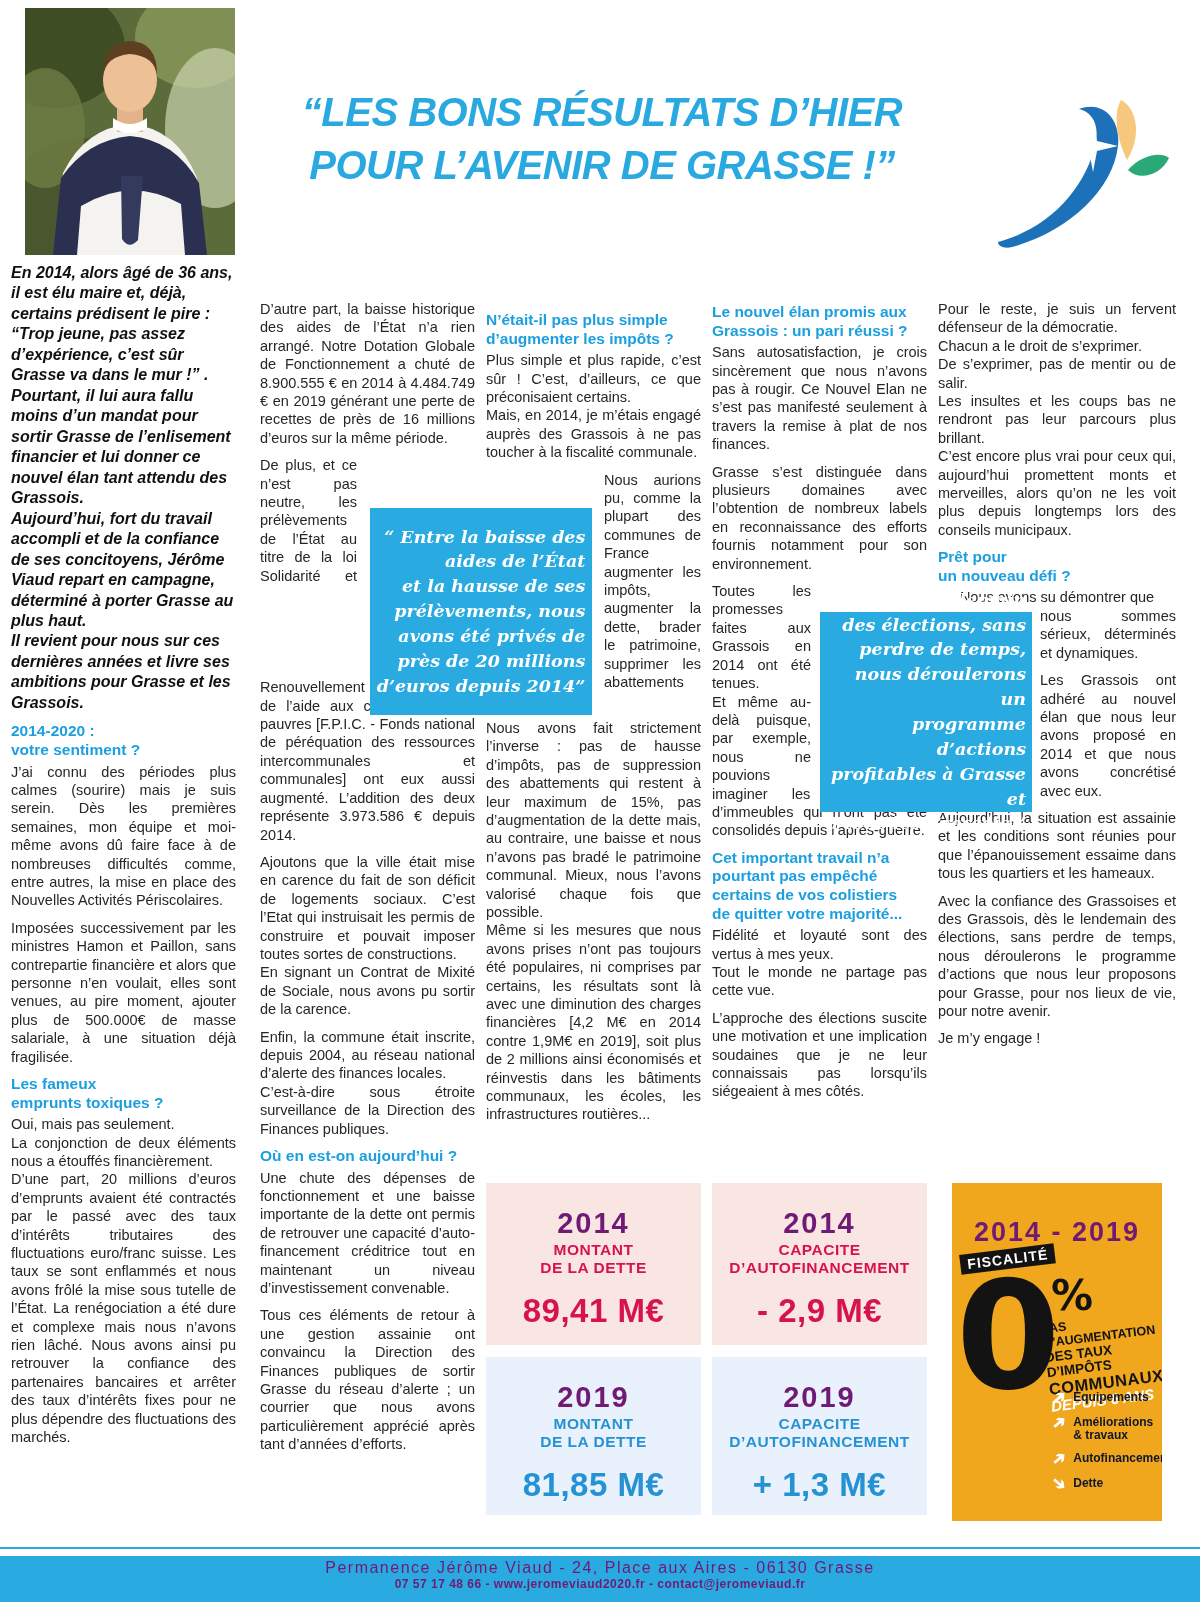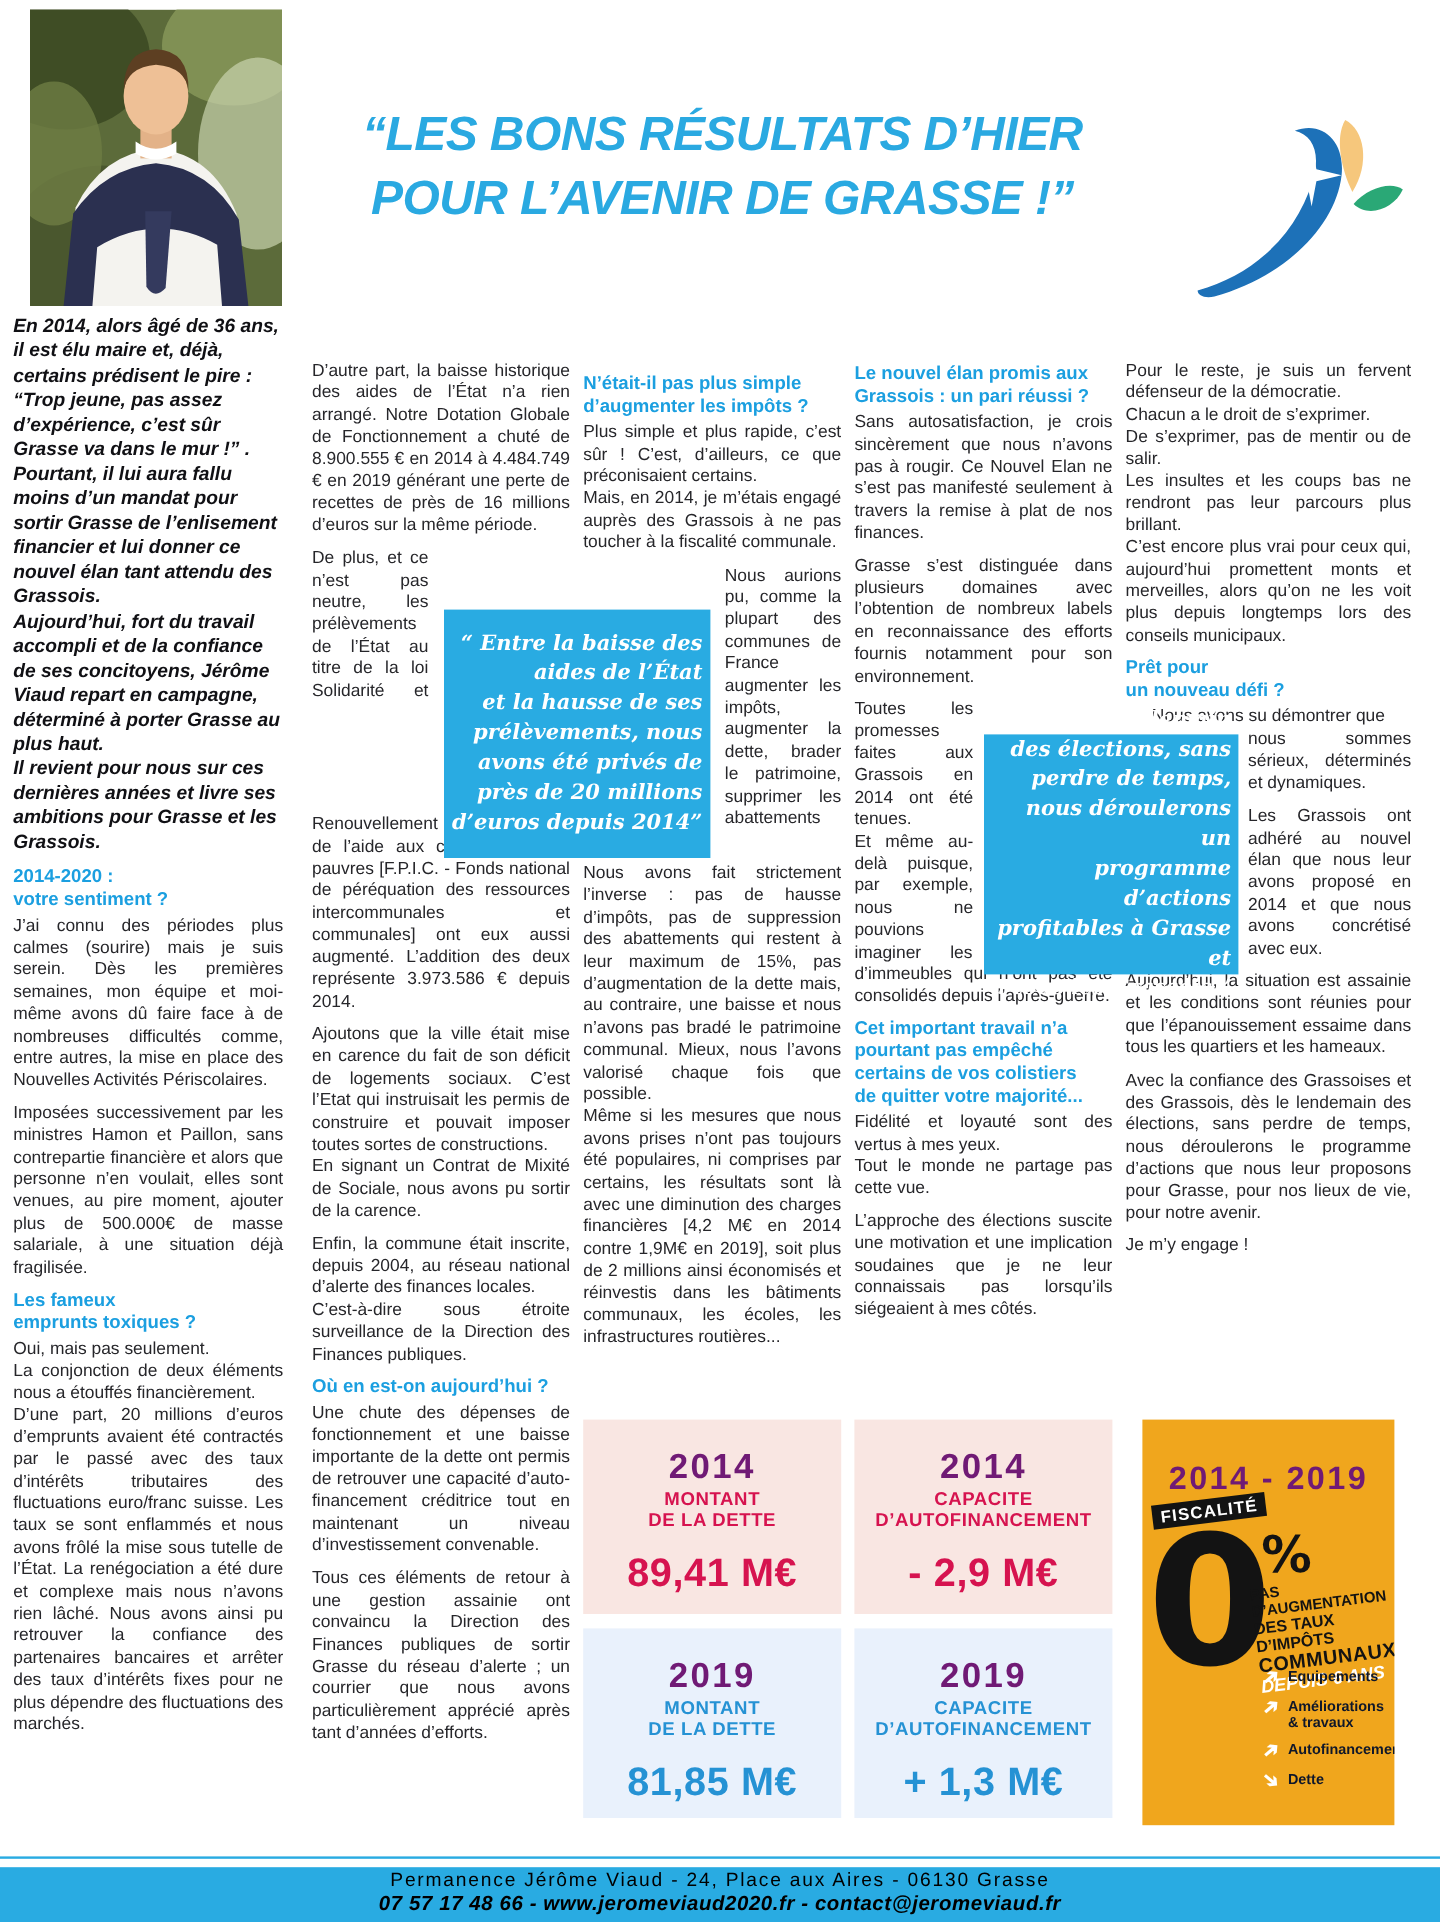--- a/index.html
+++ b/index.html
@@ -70,23 +70,23 @@
   .fiscal-item .arr { color:#ffffff; font-weight:bold; font-size:17px; line-height:1;
                       margin-right:7px; display:inline-block; }
   .arr-up   { transform:rotate(-40deg); }
   .arr-down { transform:rotate(40deg); }
   .fiscal-item .txt { font-weight:bold; font-size:12px; line-height:1.1; color:#0f172a;
                       white-space:pre-line; padding-top:2px; }
 
   
   .footer-hairline { position:absolute; left:0; top:1547px; width:1200px; height:2px; background:#29abe2; }
   .footer { position:absolute; left:0; top:1556px; width:1200px; height:46px; background:#29abe2;
-            color:#000000; text-align:center; box-sizing:border-box; padding-top:3px; }
+            color:#701a75; text-align:center; box-sizing:border-box; padding-top:3px; }
   .footer .f1 { font-size:16px; letter-spacing:1.5px; }
-  .footer .f2 { font-size:17px; font-weight:bold; letter-spacing:0.5px;font-style:italic; }
+  .footer .f2 { font-size:12px; font-weight:bold; letter-spacing:0.5px; }
 </style>
 </head>
 <body>
 
 <div class="page">
 
   <div class="photo">
     <svg width="210" height="247" viewBox="0 0 210 247" xmlns="http://www.w3.org/2000/svg">
       <rect width="210" height="247" fill="#5c6b3a"></rect>
       <ellipse cx="30" cy="40" rx="70" ry="60" fill="#3c4a24" opacity="0.9"></ellipse>

